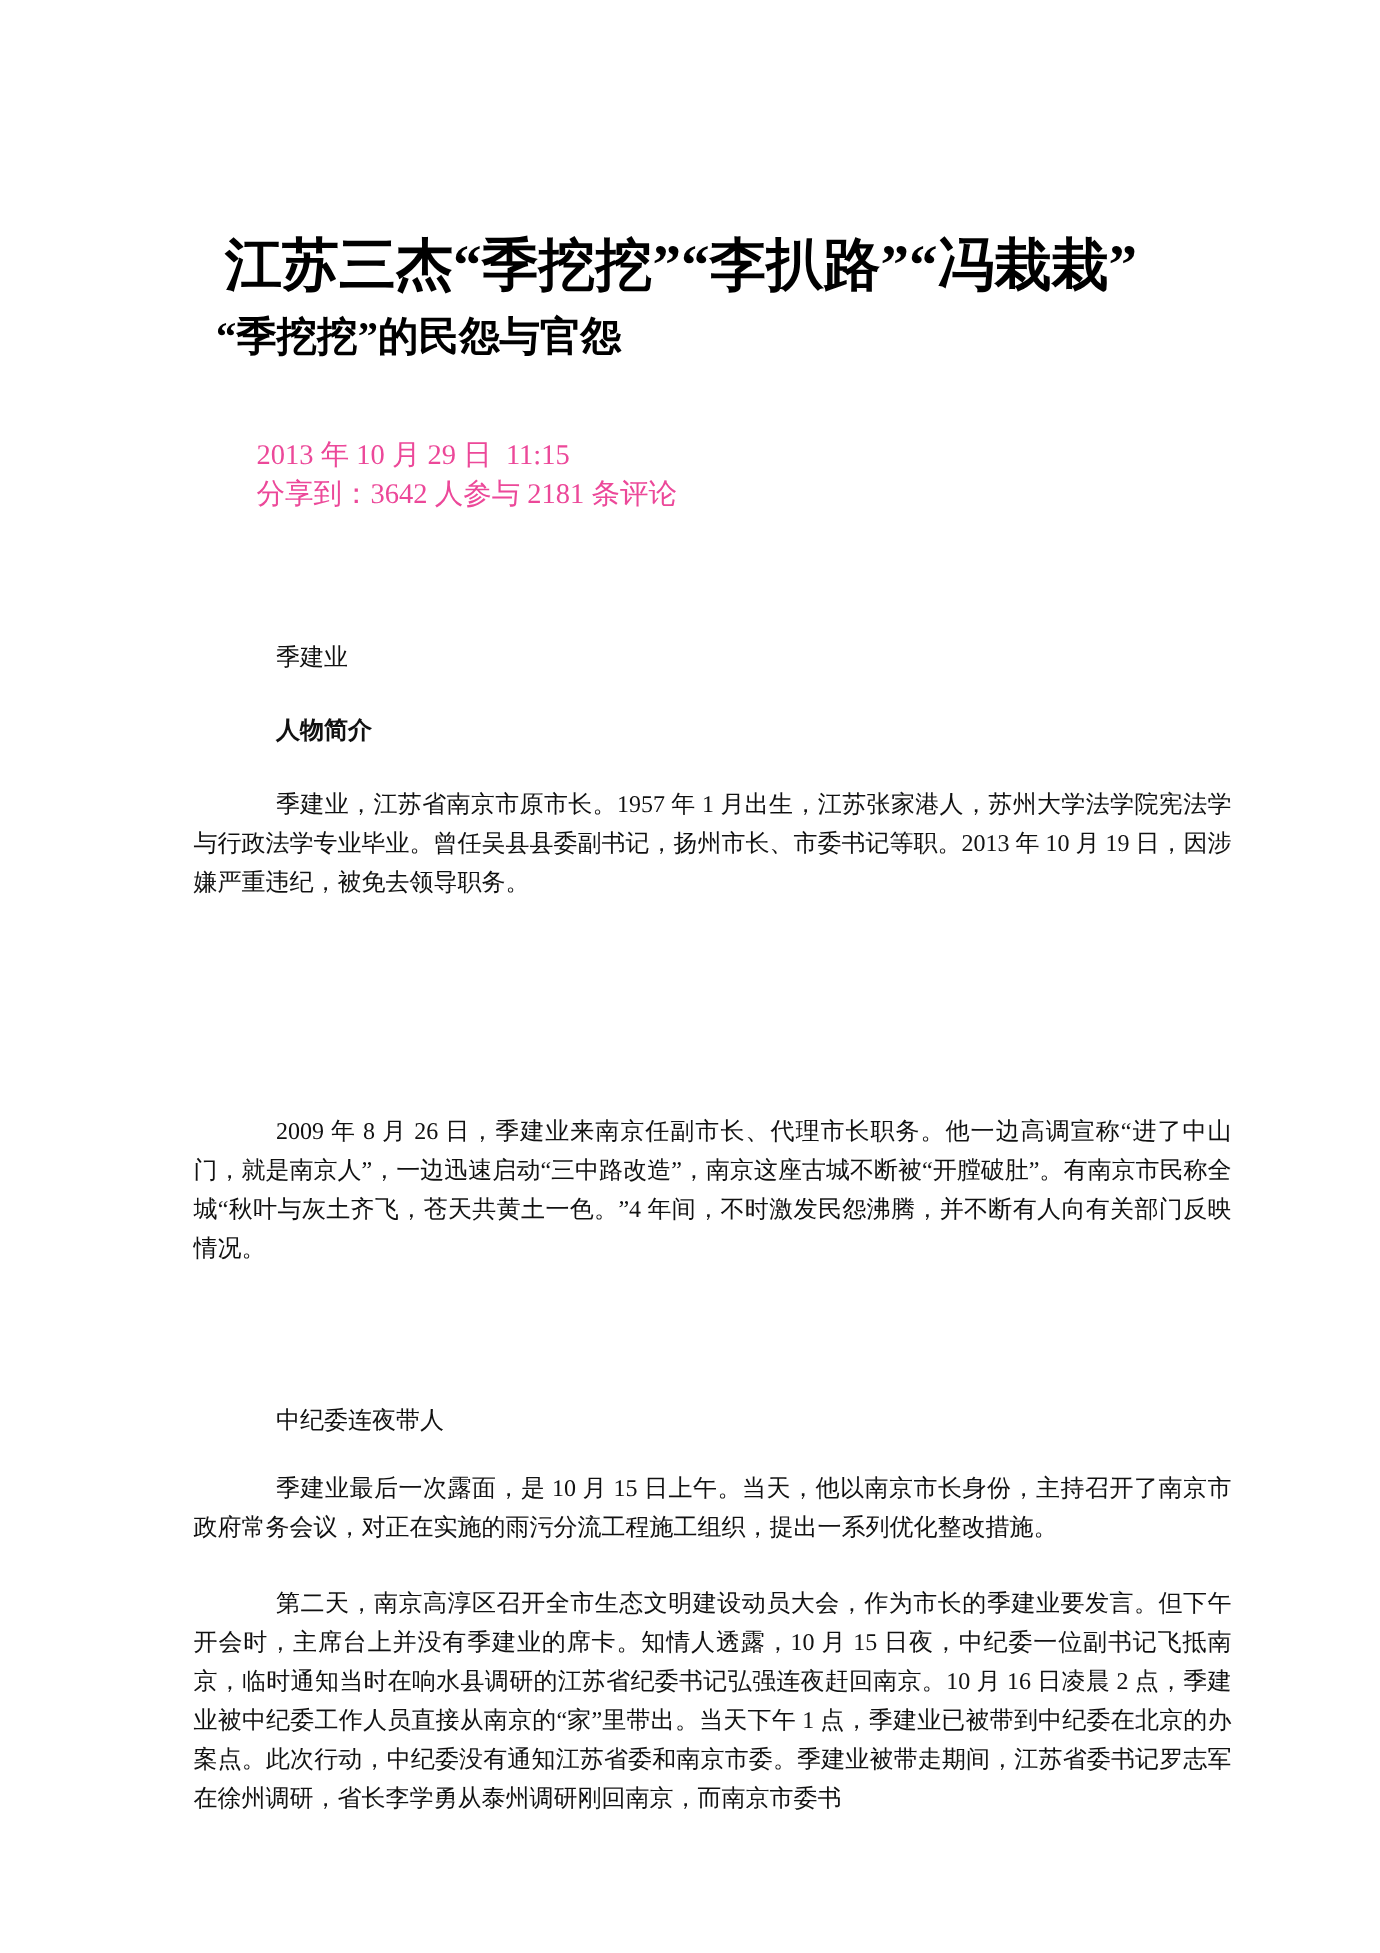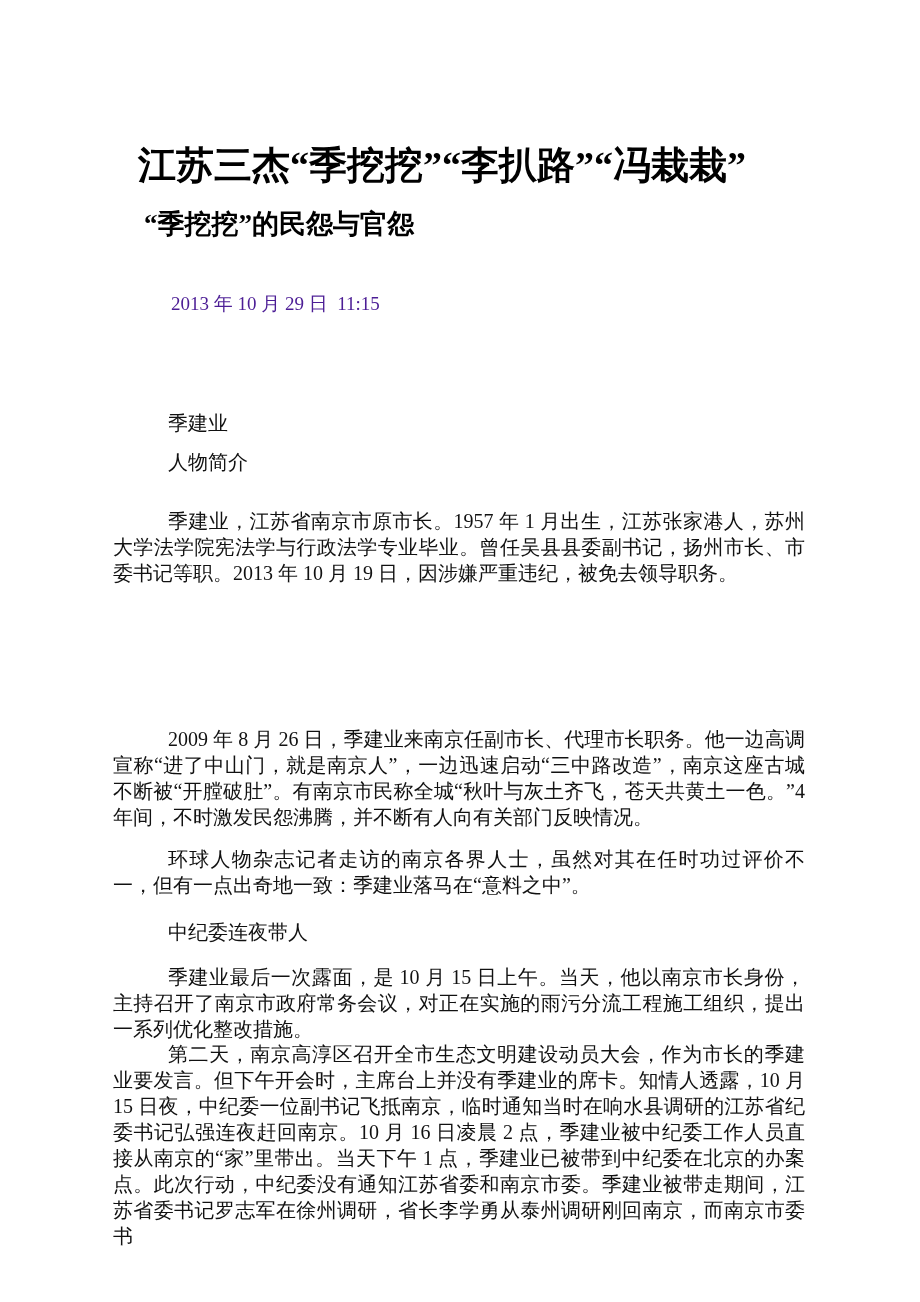--- a/index.html
+++ b/index.html
@@ -14,21 +14,21 @@
     background: #ffffff;
     color: #111111;
     font-family: "Liberation Serif", "DejaVu Serif", serif;
     overflow: hidden;
   }
   .doc-title {
     position: absolute;
     left: 138px;
     top: 143px;
     width: 760px;
-    margin: 0;
+    margin: 12px;
     font-size: 38px;
     line-height: 44px;
     font-weight: bold;
     color: #000000;
     white-space: nowrap;
   }
   .doc-subtitle {
     position: absolute;
     left: 144px;
     top: 208px;
@@ -40,74 +40,74 @@
     color: #000000;
     white-space: nowrap;
   }
   .meta-block {
     position: absolute;
     left: 171px;
     top: 291px;
     width: 640px;
     font-size: 19px;
     line-height: 26px;
-    color: #4c1d95;
+    color: #ec4899;
   }
   .meta-line {
     white-space: pre;
   }
   .body-block {
     position: absolute;
     left: 113px;
     width: 692px;
-    font-size: 20px;
+    font-size: 16px;
     line-height: 26px;
     text-align: justify;
     text-justify: inter-ideograph;
     text-indent: 55px;
     color: #111111;
-    margin: 0;
+    margin: 16px;
   }
   .body-label {
     text-align: left;
     white-space: nowrap;
   }
   .blk-0 { top: 410px; }
-  .blk-1 { top: 449px; }
+  .blk-1 { top: 459px; font-weight: bold; }
   .blk-2 { top: 508px; }
   .blk-3 { top: 606px; }
   .blk-4 { top: 726px; }
   .blk-5 { top: 846px; }
   .blk-6 { top: 919px; }
   .blk-7 { top: 964px; }
   .blk-8 { top: 1041px; }
 </style>
 </head>
 <body>
 
 <div class="page">
 
   <h1 class="doc-title">江苏三杰“季挖挖”“李扒路”“冯栽栽”</h1>
 
   <h2 class="doc-subtitle">“季挖挖”的民怨与官怨</h2>
 
   <div class="meta-block">
     <div class="meta-line">2013 年 10 月 29 日  11:15</div>
+    <div class="meta-line">分享到：3642 人参与 2181 条评论</div>
   </div>
 
   <p class="body-block body-label blk-0">季建业</p>
 
   <p class="body-block body-label blk-1">人物简介</p>
 
   <p class="body-block blk-2">季建业，江苏省南京市原市长。1957 年 1 月出生，江苏张家港人，苏州大学法学院宪法学与行政法学专业毕业。曾任吴县县委副书记，扬州市长、市委书记等职。2013 年 10 月 19 日，因涉嫌严重违纪，被免去领导职务。</p>
 
 
   <p class="body-block blk-4">2009 年 8 月 26 日，季建业来南京任副市长、代理市长职务。他一边高调宣称“进了中山门，就是南京人”，一边迅速启动“三中路改造”，南京这座古城不断被“开膛破肚”。有南京市民称全城“秋叶与灰土齐飞，苍天共黄土一色。”4 年间，不时激发民怨沸腾，并不断有人向有关部门反映情况。</p>
 
-  <p class="body-block blk-5">环球人物杂志记者走访的南京各界人士，虽然对其在任时功过评价不一，但有一点出奇地一致：季建业落马在“意料之中”。</p>
 
   <p class="body-block body-label blk-6">中纪委连夜带人</p>
 
   <p class="body-block blk-7">季建业最后一次露面，是 10 月 15 日上午。当天，他以南京市长身份，主持召开了南京市政府常务会议，对正在实施的雨污分流工程施工组织，提出一系列优化整改措施。</p>
 
   <p class="body-block blk-8">第二天，南京高淳区召开全市生态文明建设动员大会，作为市长的季建业要发言。但下午开会时，主席台上并没有季建业的席卡。知情人透露，10 月 15 日夜，中纪委一位副书记飞抵南京，临时通知当时在响水县调研的江苏省纪委书记弘强连夜赶回南京。10 月 16 日凌晨 2 点，季建业被中纪委工作人员直接从南京的“家”里带出。当天下午 1 点，季建业已被带到中纪委在北京的办案点。此次行动，中纪委没有通知江苏省委和南京市委。季建业被带走期间，江苏省委书记罗志军在徐州调研，省长李学勇从泰州调研刚回南京，而南京市委书</p>
 
 </div>
 
 </body></html>

